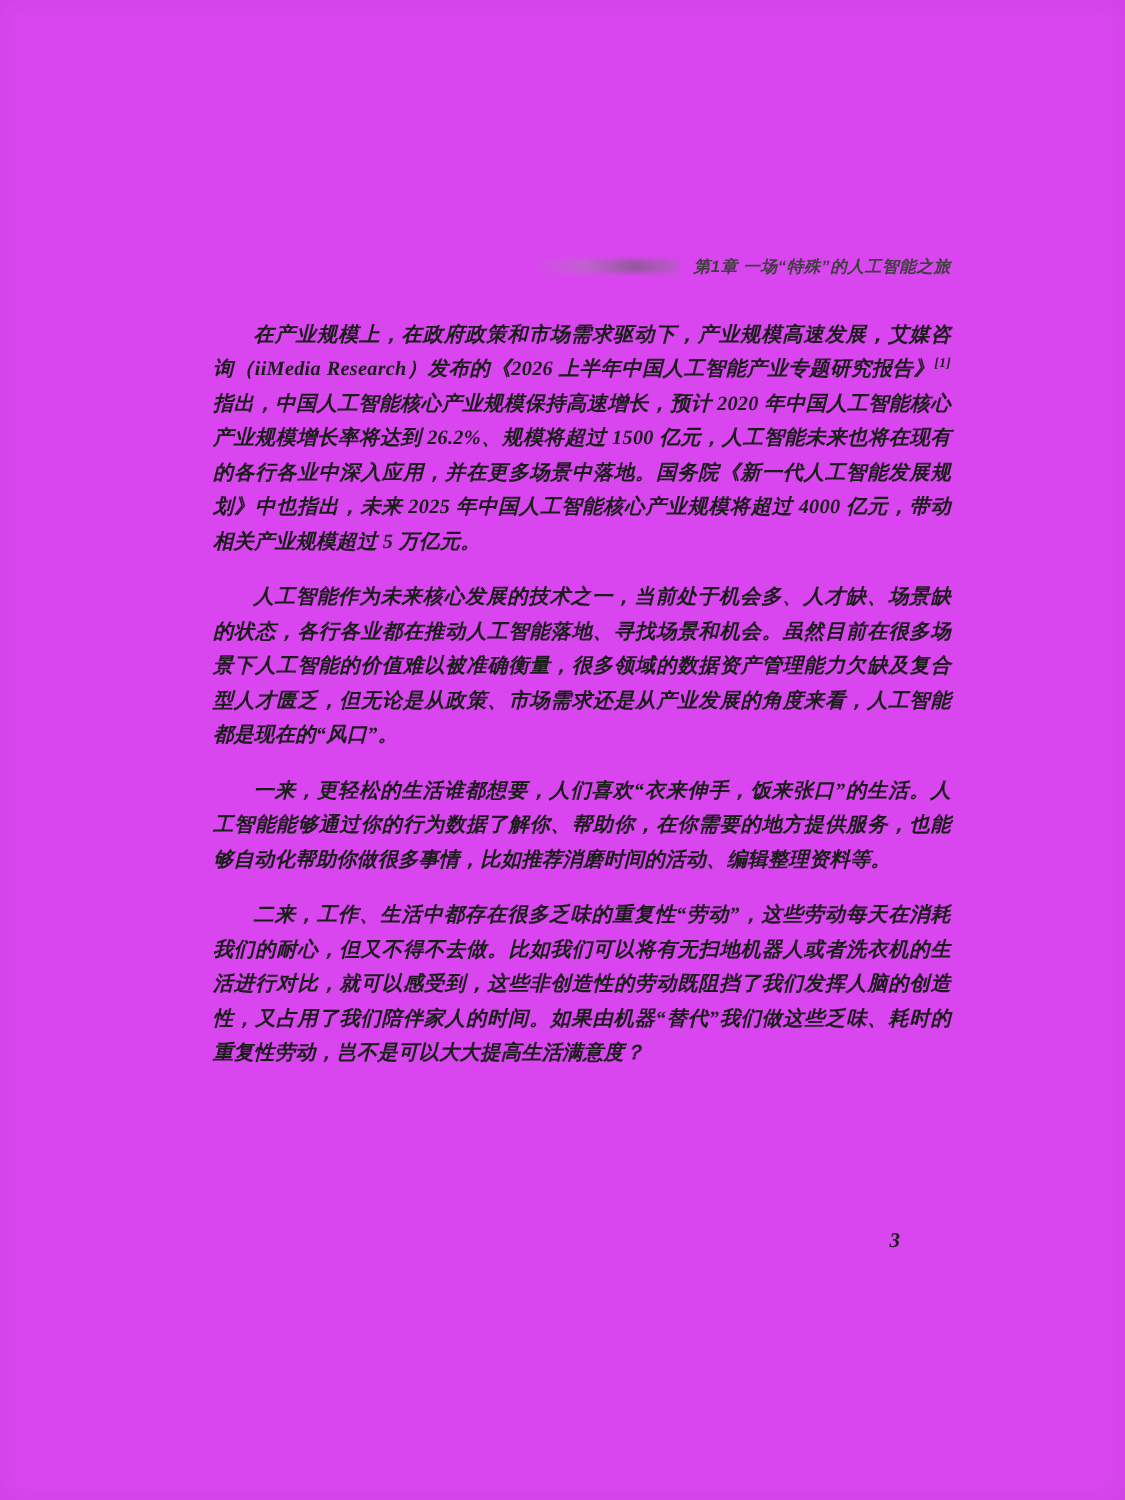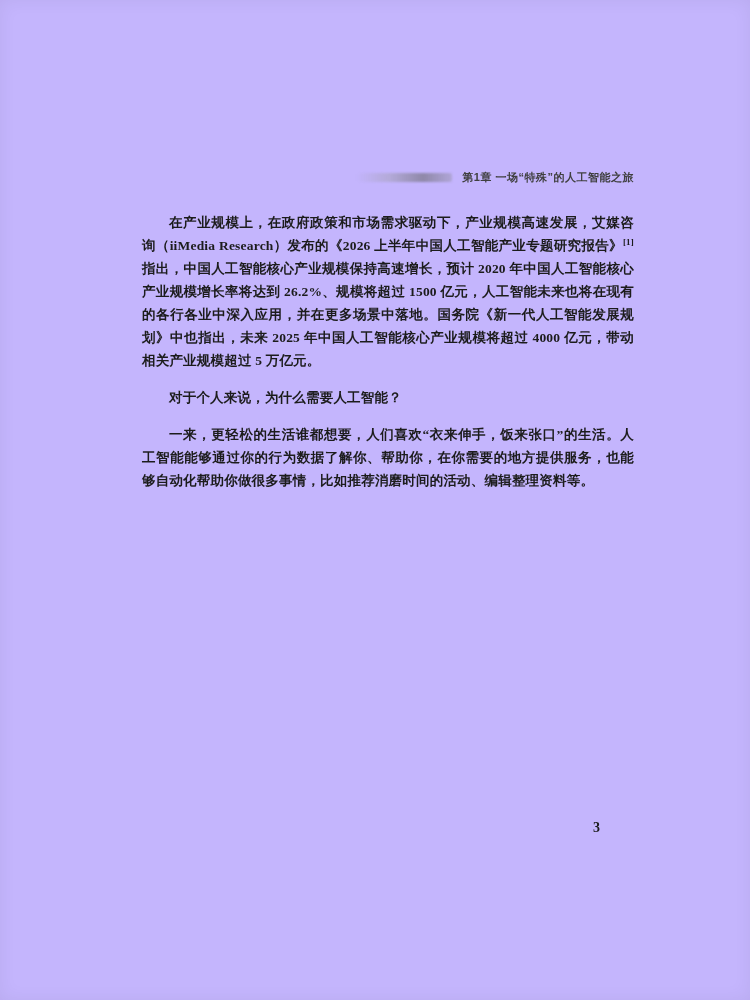--- a/index.html
+++ b/index.html
@@ -7,23 +7,24 @@
     margin: 0;
     padding: 0;
     background: #f2f2f2;
     font-family: "Liberation Serif", "DejaVu Serif", serif;
   }
   .scan-page {
     position: relative;
     width: 750px;
     height: 1000px;
     margin: 0 auto;
-    background: #c4b5fd;
+    background: #d946ef;
     box-shadow: inset 0 0 18px rgba(0,0,0,0.06);
     overflow: hidden;
+    font-style: italic;
   }
   .content {
     position: absolute;
     left: 142px;
     top: 170px;
     width: 492px;
   }
   .running-header {
     display: flex;
     justify-content: flex-end;
@@ -83,23 +84,24 @@
 
     <div class="running-header">
       <div class="header-smudge"></div>
       <div class="header-title">第1章  一场“特殊”的人工智能之旅</div>
     </div>
 
     <div class="body-text">
 
       <p class="indent"><span>在产业规模上，在政府政策和市场需求驱动下，产业规模高速发展，艾媒咨询（iiMedia Research）发布的《2026 上半年中国人工智能产业专题研究报告》</span><sup>[1]</sup><span>指出，中国人工智能核心产业规模保持高速增长，预计 2020 年中国人工智能核心产业规模增长率将达到 26.2%、规模将超过 1500 亿元，人工智能未来也将在现有的各行各业中深入应用，并在更多场景中落地。国务院《新一代人工智能发展规划》中也指出，未来 2025 年中国人工智能核心产业规模将超过 4000 亿元，带动相关产业规模超过 5 万亿元。</span></p>
 
+      <p class="indent">人工智能作为未来核心发展的技术之一，当前处于机会多、人才缺、场景缺的状态，各行各业都在推动人工智能落地、寻找场景和机会。虽然目前在很多场景下人工智能的价值难以被准确衡量，很多领域的数据资产管理能力欠缺及复合型人才匮乏，但无论是从政策、市场需求还是从产业发展的角度来看，人工智能都是现在的“风口”。</p>
 
-      <p class="indent">对于个人来说，为什么需要人工智能？</p>
 
       <p class="indent">一来，更轻松的生活谁都想要，人们喜欢“衣来伸手，饭来张口”的生活。人工智能能够通过你的行为数据了解你、帮助你，在你需要的地方提供服务，也能够自动化帮助你做很多事情，比如推荐消磨时间的活动、编辑整理资料等。</p>
 
+      <p class="indent">二来，工作、生活中都存在很多乏味的重复性“劳动”，这些劳动每天在消耗我们的耐心，但又不得不去做。比如我们可以将有无扫地机器人或者洗衣机的生活进行对比，就可以感受到，这些非创造性的劳动既阻挡了我们发挥人脑的创造性，又占用了我们陪伴家人的时间。如果由机器“替代”我们做这些乏味、耗时的重复性劳动，岂不是可以大大提高生活满意度？</p>
     </div>
 
   </div>
 
   <div class="page-number">3</div>
 </div>
 
 </body></html>

